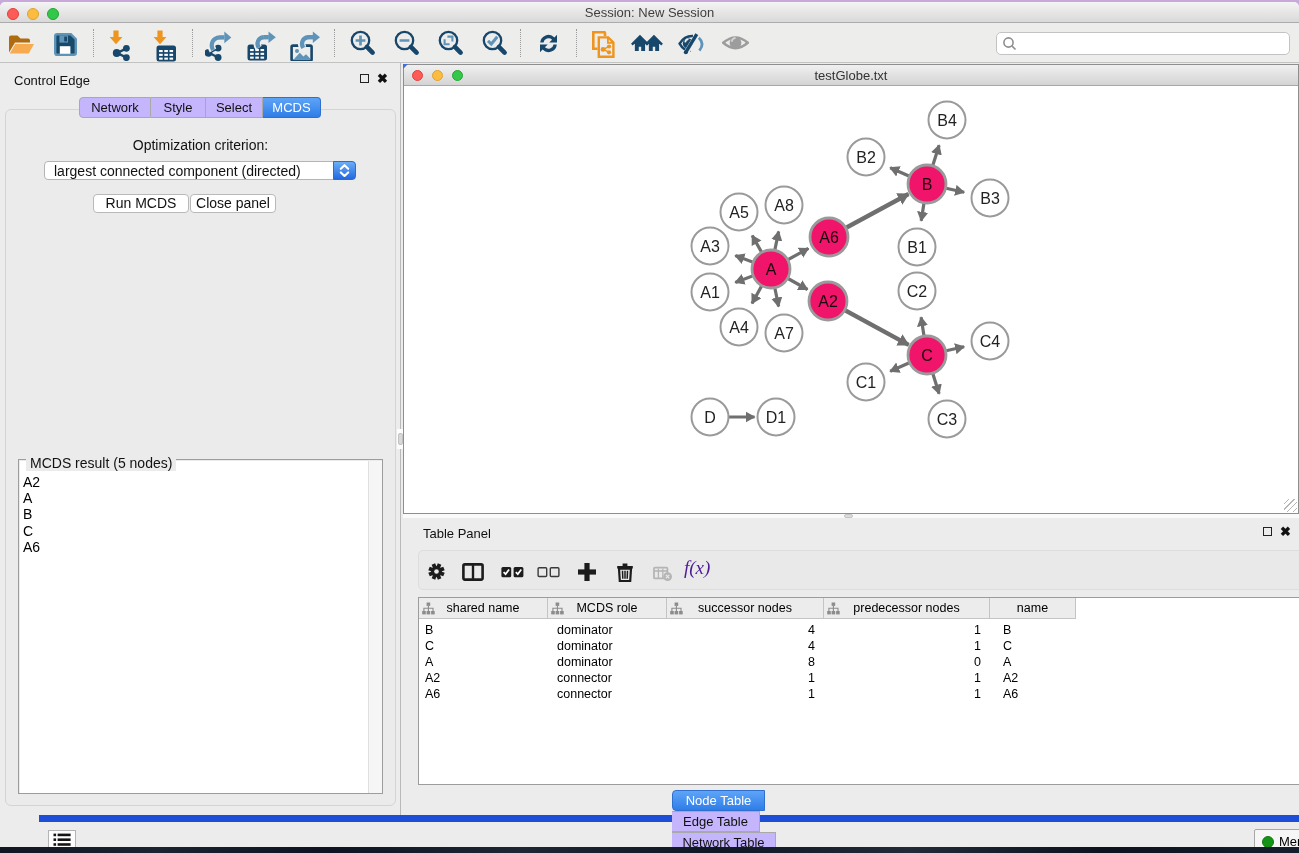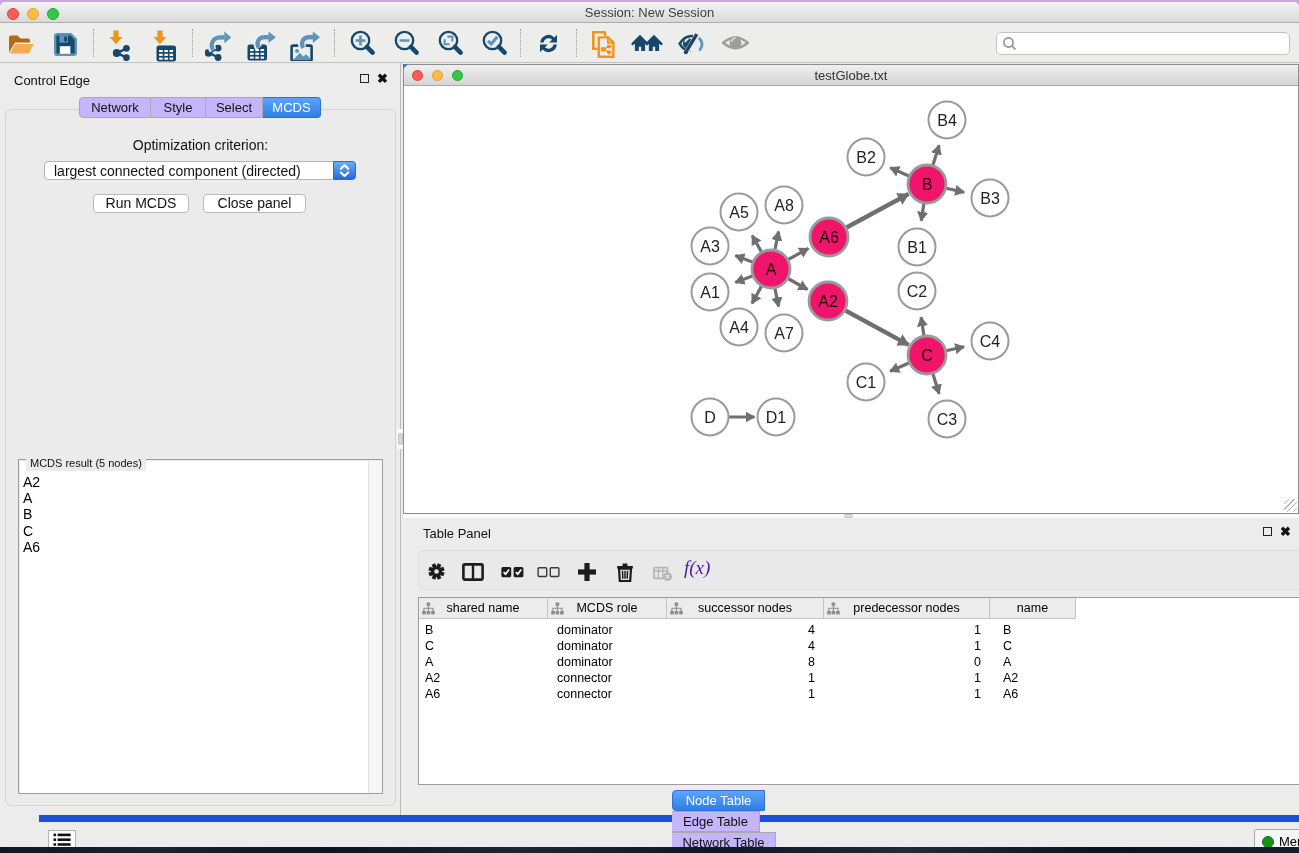--- a/index.html
+++ b/index.html
@@ -45,21 +45,21 @@
 #opt-label { position:absolute; left:0; top:27px; width:100%; text-align:center; font-size:14px; color:#111; }
 #dropdown { position:absolute; left:38px; top:51px; width:312px; height:19px; background:#fff;
   border:1px solid #b4b4b4; border-radius:4px; }
 #dropdown .dtext { position:absolute; left:9px; top:1px; font-size:14px; color:#111; }
 #dropdown .stepper { position:absolute; right:-1px; top:-1px; width:23px; height:19px;
   background:linear-gradient(#6aaef8,#2468e0); border-radius:0 4px 4px 0; border:1px solid #2d6bd0; }
 .btn { position:absolute; height:19px; background:#fff; border:1px solid #b9b9b9; border-radius:4px;
   font-size:14px; color:#111; text-align:center; line-height:17px; }
 
 #fieldset { position:absolute; left:12px; top:349px; width:365px; height:335px; border:1px solid #9d9d9d; }
-#fieldset .legend { position:absolute; left:7px; top:-4px; background:#ebebeb; padding:0 4px; font-size:11px; color:#111; z-index:2; line-height:15px; }
+#fieldset .legend { position:absolute; left:7px; top:-4px; background:#ebebeb; padding:0 4px; font-size:14px; color:#111; z-index:2; line-height:15px; }
 #listbox { position:absolute; left:1px; top:1px; width:362px; height:332px; background:#fff; padding-top:13px; }
 #listbox .scrolltrack { position:absolute; right:0; top:0; width:14px; height:100%; background:#f6f6f6; border-left:1px solid #e0e0e0; }
 #listbox .item { padding-left:3px; font-size:14px; color:#000; height:16.2px; line-height:16.2px; }
 
 #netwin { left:403px; top:1px; width:896px; height:450px; background:#fff; border:1px solid #8e8e8e; }
 #netwin .wtitle { position:absolute; left:0; top:0; width:100%; height:21px;
   background:linear-gradient(#f0f0f0,#d4d4d4); border-bottom:1px solid #a8a8a8; }
 #netwin .wtitle .ttext { position:absolute; width:100%; text-align:center; top:3px; font-size:13px; color:#333; }
 #netwin .t-red { left:8px; background:#fc5b57; border:1px solid #e2403c; top:4.5px; width:11px; height:11px; }
 #netwin .t-yel { left:28px; background:#fcbc40; border:1px solid #e0a22e; top:4.5px; width:11px; height:11px; }
@@ -257,21 +257,21 @@
         <div id="dropdown">
           <div class="dtext">largest connected component (directed)</div>
           <div class="stepper">
               <svg width="21" height="17" viewBox="0 0 21 17" style="position:absolute;left:0;top:0;">
                 <path d="M6.8,6.8 L10.5,3.2 L14.2,6.8" fill="none" stroke="#fff" stroke-width="2.1" stroke-linecap="round" stroke-linejoin="round"></path>
                 <path d="M6.8,10.4 L10.5,14 L14.2,10.4" fill="none" stroke="#fff" stroke-width="2.1" stroke-linecap="round" stroke-linejoin="round"></path>
               </svg>
             </div>
         </div>
         <div class="btn" style="left:87px; top:84px; width:96px;">Run MCDS</div>
-        <div class="btn" style="left:197px; top:84px; width:103px;">Close panel</div>
+        <div class="btn" style="left:184px; top:84px; width:86px;">Close panel</div>
         <div id="fieldset">
           <div class="legend">MCDS result (5 nodes)</div>
           <div id="listbox">
             <div class="scrolltrack"></div>
             <div class="item">A2</div>
             <div class="item">A</div>
             <div class="item">B</div>
             <div class="item">C</div>
             <div class="item">A6</div>
           </div>

